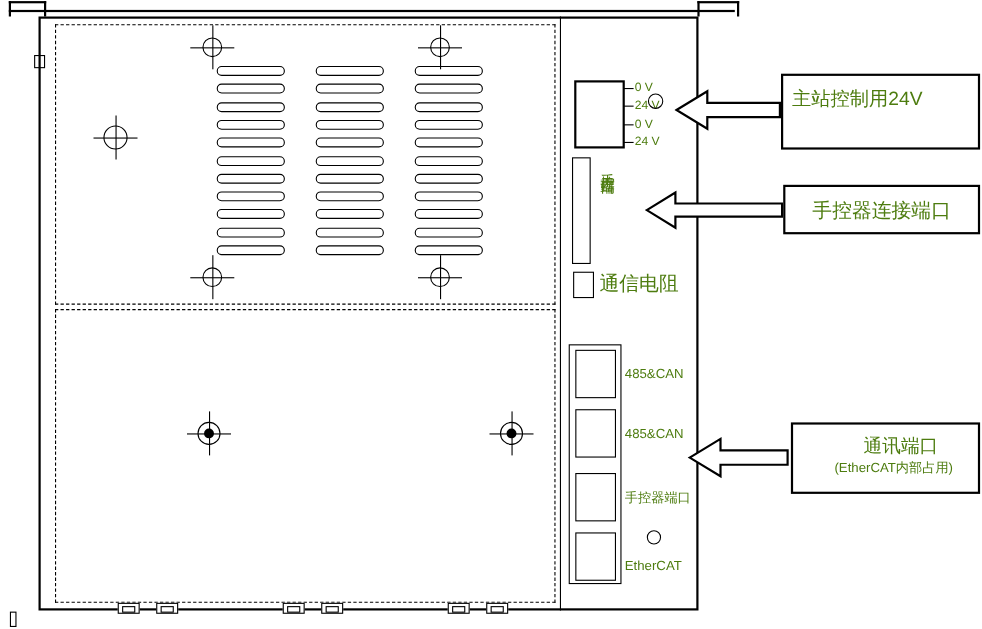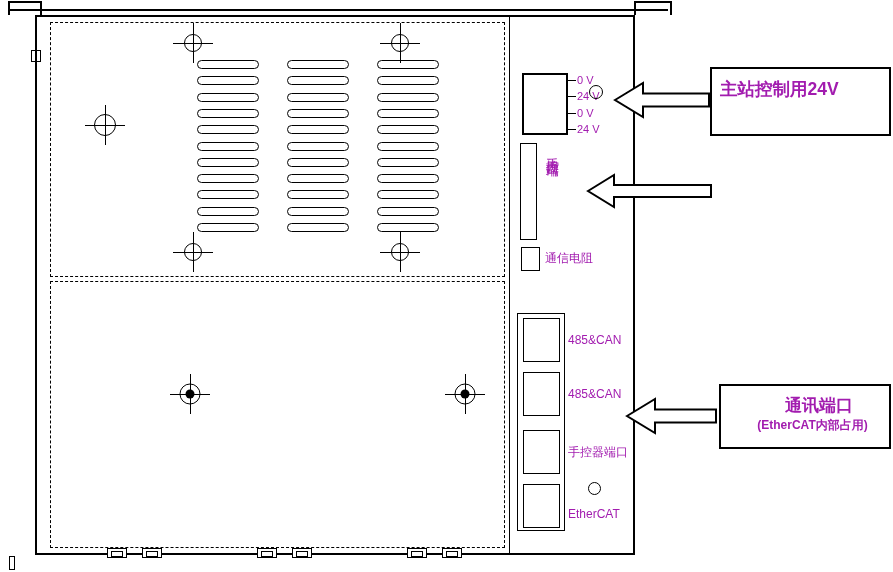--- a/index.html
+++ b/index.html
@@ -1,18 +1,18 @@
 <!DOCTYPE html>
 <html><head>
 <meta charset="utf-8">
 <style>
   html, body { margin:0; padding:0; background:#ffffff; }
   .canvas {
     position:relative; width:893px; height:572px; background:#fff;
-    font-family:"Liberation Sans","DejaVu Sans",sans-serif; color:#a21caf;
+    font-family:"Liberation Sans","DejaVu Sans",sans-serif; color:#4d7c0f;
     overflow:hidden;
   }
   .abs { position:absolute; }
 
   
   .flange-line { left:8px; top:9px; width:660px; border-top:2px solid #000; }
   .tab { height:12px; border:2px solid #000; border-bottom:none; }
   .tab.left { left:8px; top:1px; width:30px; }
   .tab.right { left:634px; top:1px; width:34px; }
   .body-outline { left:35px; top:15px; width:600px; height:540px; border:2px solid #000; box-sizing:border-box; }
@@ -40,29 +40,29 @@
   .power-block { left:522px; top:73px; width:46px; height:62px; border:2px solid #000; box-sizing:border-box; background:#fff; }
   .term-leader { width:9px; border-top:1px solid #000; left:567px; }
   .term-label { left:577px; width:40px; height:16px; font-size:11px; line-height:16px; white-space:pre; }
   .screw-circle { left:589px; top:85px; width:14px; height:14px; border:1.5px solid #000; border-radius:50%; box-sizing:border-box; }
 
   .hand-port-rect { left:520px; top:143px; width:17px; height:97px; border:1.5px solid #000; box-sizing:border-box; }
   .hand-port-label { left:541px; top:147px; width:20px; height:96px; font-size:13px; line-height:18px;
     writing-mode:vertical-rl; text-orientation:upright; letter-spacing:2px; }
 
   .resistor-rect { left:521px; top:247px; width:19px; height:24px; border:1.5px solid #000; box-sizing:border-box; }
-  .resistor-label { left:545px; top:251px; font-size:12px; line-height:14px; }
+  .resistor-label { left:545px; top:251px; font-size:18px; line-height:14px; }
 
   .conn-outer { left:517px; top:313px; width:48px; height:218px; border:1.5px solid #000; box-sizing:border-box; }
   .conn-port { left:523px; width:37px; height:44px; border:1.5px solid #000; box-sizing:border-box; background:#fff; }
   .conn-label { left:568px; width:90px; height:16px; font-size:12px; line-height:16px; }
   .eth-circle { left:588px; top:482px; width:13px; height:13px; border:1.5px solid #000; border-radius:50%; box-sizing:border-box; }
 
   
-  .callout-box { border:2px solid #000; box-sizing:border-box; background:#fff; font-weight:bold; }
+  .callout-box { border:2px solid #000; box-sizing:border-box; background:#fff; font-weight:normal; }
   .co1 { left:710px; top:67px; width:181px; height:69px; padding:5px 0 0 8px; font-size:17.5px; line-height:30px; }
   .co2 { left:712px; top:168px; width:179px; height:45px; display:flex; align-items:center; justify-content:center; font-size:18px; }
   .co3 { left:719px; top:384px; width:172px; height:65px; text-align:center; }
   .co3 .t1 { margin-top:9px; font-size:17px; line-height:22px;margin-left:28px; }
   .co3 .t2 { font-size:12px; line-height:16px;padding-left:15px; }
   .arrow-svg { position:absolute; }
   .arrow-svg polygon { fill:#ffffff; stroke:#000000; stroke-width:2; stroke-linejoin:miter; }
 
   
   .btab { position:absolute; top:548px; width:20px; height:10px; border:1.5px solid #000; box-sizing:border-box; background:#fff; }
@@ -199,18 +199,21 @@
   <svg class="arrow-svg" style="left:586px; top:173px;" width="127" height="36">
     <polygon points="2,18 28,2 28,12 125,12 125,24 28,24 28,34"></polygon>
   </svg>
   <svg class="arrow-svg" style="left:625px; top:397px;" width="93" height="38">
     <polygon points="2,19 30,2 30,12.5 91,12.5 91,25.5 30,25.5 30,36"></polygon>
   </svg>
 
   <div class="abs callout-box co1">
     <div>主站控制用24V</div>
   </div>
+  <div class="abs callout-box co2">
+    <div>手控器连接端口</div>
+  </div>
   <div class="abs callout-box co3">
     <div class="t1">通讯端口</div>
     <div class="t2">(EtherCAT内部占用)</div>
   </div>
 
 </div>
 
 </body></html>

